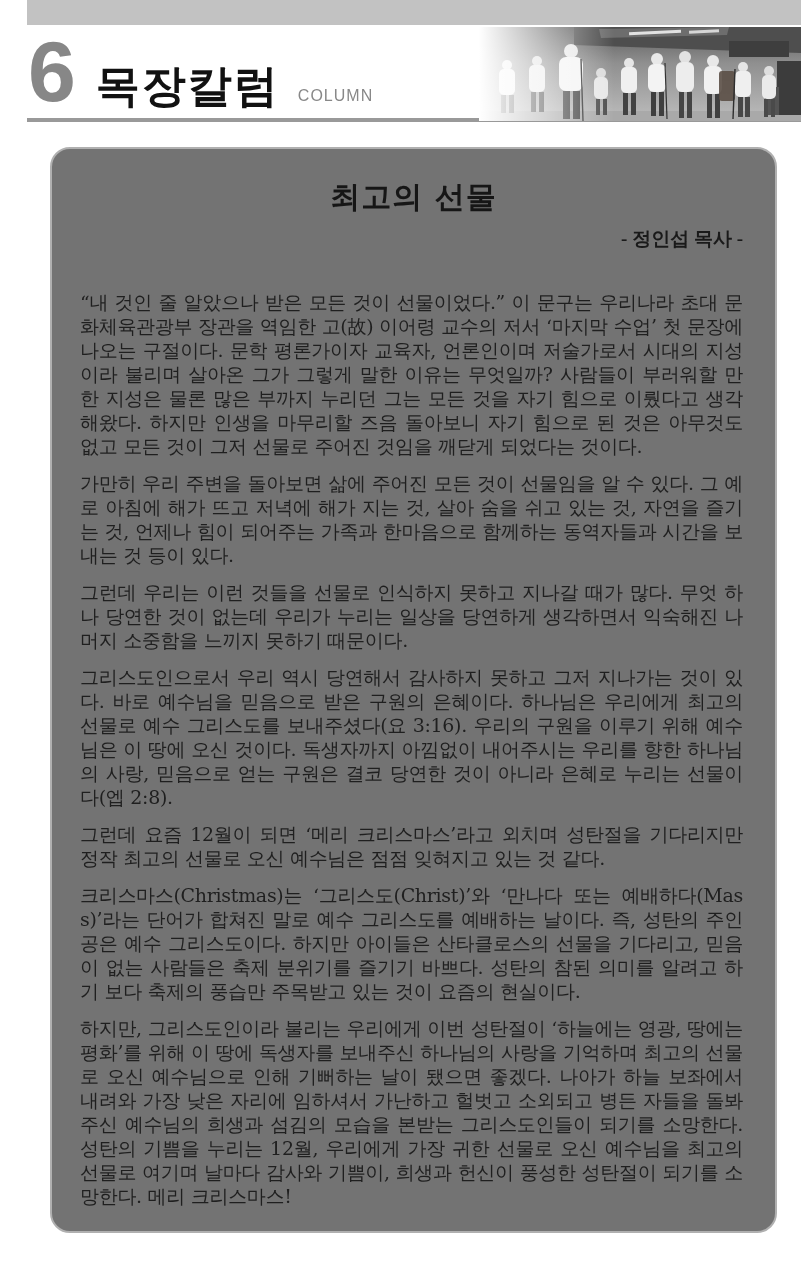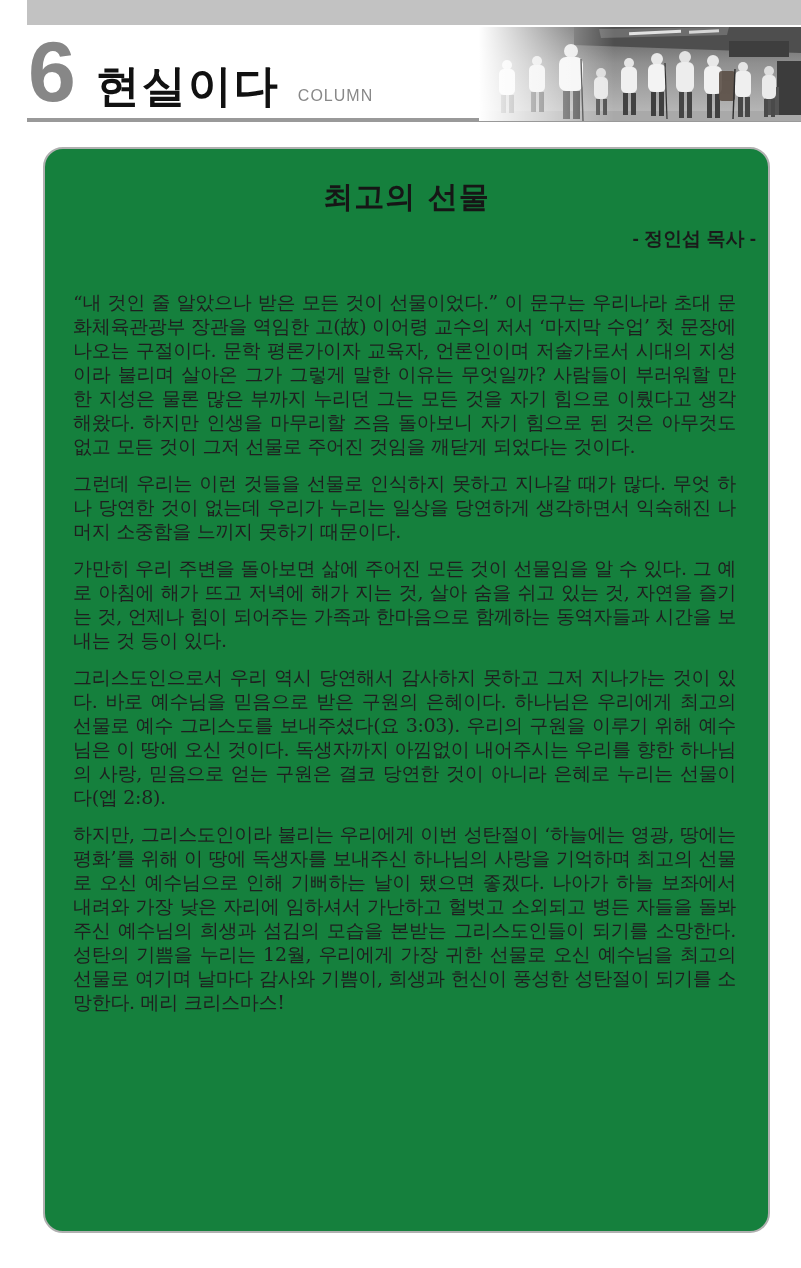--- a/index.html
+++ b/index.html
@@ -14,41 +14,41 @@
   }
   .topbar{position:absolute;left:27px;right:0;top:0;height:25px;background:var(--top_bar);}
   .header{position:absolute;left:28px;top:28px;display:flex;align-items:baseline;white-space:nowrap;
           font-family:"Liberation Sans","DejaVu Sans",sans-serif;}
   .page-num{font-size:86px;font-weight:bold;color:var(--page_number);line-height:1;}
   .section-title{font-size:44px;font-weight:bold;color:#111;margin-left:20px;letter-spacing:2px;}
   .section-sub{font-size:16px;color:var(--subtitle);margin-left:18px;letter-spacing:1px;}
   .rule{position:absolute;left:27px;right:0;top:118px;height:4px;background:var(--header_rule);}
   .photo{position:absolute;top:27px;right:0;width:322px;height:94px;z-index:2;}
   .article-box{
-    position:absolute;left:43px;top:147px;width:727px;height:1086px;
-    border:2px solid var(--box_border);border-radius:20px;background:#15803d;
+    position:absolute;left:50px;top:147px;width:727px;height:1086px;
+    border:2px solid var(--box_border);border-radius:20px;background:#737373;
   }
   .article-title{margin-top:28px;text-align:center;font-size:30px;font-weight:600;
     letter-spacing:1px;color:#161616;}
-  .article-byline{margin-top:8px;padding-right:12px;text-align:right;font-size:19px;font-weight:bold;
-    font-family:Liberation Sans, sans-serif;color:#1a1a1a;}
+  .article-byline{margin-top:8px;padding-right:32px;text-align:right;font-size:19px;font-weight:bold;
+    font-family:Liberation Serif, serif;color:#1a1a1a;}
   .article-body{margin-top:38px;padding:0 32px 0 19px;}
   .article-body p{
     font-size:19px;line-height:24px;text-align:justify;word-break:break-all;
     margin-bottom:13px;color:var(--text);letter-spacing:-0.3px;margin-left:9px;
   }
 </style>
 </head>
 <body>
 
 <div class="topbar"></div>
 
 <div class="header">
   <span class="page-num">6</span>
-  <span class="section-title">현실이다</span>
+  <span class="section-title">목장칼럼</span>
   <span class="section-sub">COLUMN</span>
 </div>
 
 <div class="photo">
   <svg width="322" height="94" viewBox="0 0 322 94" xmlns="http://www.w3.org/2000/svg">
     <defs>
       <linearGradient id="bg" x1="0" y1="0" x2="0" y2="1">
         <stop offset="0" stop-color="#5a5a5a"></stop>
         <stop offset="0.38" stop-color="#8f8f8f"></stop>
         <stop offset="1" stop-color="#bdbdbd"></stop>
@@ -143,18 +143,20 @@
   </svg>
 </div>
 
 <div class="rule"></div>
 
 <div class="article-box">
   <h1 class="article-title">최고의 선물</h1>
   <div class="article-byline">- 정인섭 목사 -</div>
   <div class="article-body">
       <p>“내 것인 줄 알았으나 받은 모든 것이 선물이었다.” 이 문구는 우리나라 초대 문화체육관광부 장관을 역임한 고(故) 이어령 교수의 저서 ‘마지막 수업’ 첫 문장에 나오는 구절이다. 문학 평론가이자 교육자, 언론인이며 저술가로서 시대의 지성이라 불리며 살아온 그가 그렇게 말한 이유는 무엇일까? 사람들이 부러워할 만한 지성은 물론 많은 부까지 누리던 그는 모든 것을 자기 힘으로 이뤘다고 생각해왔다. 하지만 인생을 마무리할 즈음 돌아보니 자기 힘으로 된 것은 아무것도 없고 모든 것이 그저 선물로 주어진 것임을 깨닫게 되었다는 것이다.</p>
+      <p>가만히 우리 주변을 돌아보면 삶에 주어진 모든 것이 선물임을 알 수 있다. 그 예로 아침에 해가 뜨고 저녁에 해가 지는 것, 살아 숨을 쉬고 있는 것, 자연을 즐기는 것, 언제나 힘이 되어주는 가족과 한마음으로 함께하는 동역자들과 시간을 보내는 것 등이 있다.</p>
       <p>그런데 우리는 이런 것들을 선물로 인식하지 못하고 지나갈 때가 많다. 무엇 하나 당연한 것이 없는데 우리가 누리는 일상을 당연하게 생각하면서 익숙해진 나머지 소중함을 느끼지 못하기 때문이다.</p>
-      <p>가만히 우리 주변을 돌아보면 삶에 주어진 모든 것이 선물임을 알 수 있다. 그 예로 아침에 해가 뜨고 저녁에 해가 지는 것, 살아 숨을 쉬고 있는 것, 자연을 즐기는 것, 언제나 힘이 되어주는 가족과 한마음으로 함께하는 동역자들과 시간을 보내는 것 등이 있다.</p>
-      <p>그리스도인으로서 우리 역시 당연해서 감사하지 못하고 그저 지나가는 것이 있다. 바로 예수님을 믿음으로 받은 구원의 은혜이다. 하나님은 우리에게 최고의 선물로 예수 그리스도를 보내주셨다(요 3:03). 우리의 구원을 이루기 위해 예수님은 이 땅에 오신 것이다. 독생자까지 아낌없이 내어주시는 우리를 향한 하나님의 사랑, 믿음으로 얻는 구원은 결코 당연한 것이 아니라 은혜로 누리는 선물이다(엡 2:8).</p>
+      <p>그리스도인으로서 우리 역시 당연해서 감사하지 못하고 그저 지나가는 것이 있다. 바로 예수님을 믿음으로 받은 구원의 은혜이다. 하나님은 우리에게 최고의 선물로 예수 그리스도를 보내주셨다(요 3:16). 우리의 구원을 이루기 위해 예수님은 이 땅에 오신 것이다. 독생자까지 아낌없이 내어주시는 우리를 향한 하나님의 사랑, 믿음으로 얻는 구원은 결코 당연한 것이 아니라 은혜로 누리는 선물이다(엡 2:8).</p>
+      <p>그런데 요즘 12월이 되면 ‘메리 크리스마스’라고 외치며 성탄절을 기다리지만 정작 최고의 선물로 오신 예수님은 점점 잊혀지고 있는 것 같다.</p>
+      <p>크리스마스(Christmas)는 ‘그리스도(Christ)’와 ‘만나다 또는 예배하다(Mass)’라는 단어가 합쳐진 말로 예수 그리스도를 예배하는 날이다. 즉, 성탄의 주인공은 예수 그리스도이다. 하지만 아이들은 산타클로스의 선물을 기다리고, 믿음이 없는 사람들은 축제 분위기를 즐기기 바쁘다. 성탄의 참된 의미를 알려고 하기 보다 축제의 풍습만 주목받고 있는 것이 요즘의 현실이다.</p>
       <p>하지만, 그리스도인이라 불리는 우리에게 이번 성탄절이 ‘하늘에는 영광, 땅에는 평화’를 위해 이 땅에 독생자를 보내주신 하나님의 사랑을 기억하며 최고의 선물로 오신 예수님으로 인해 기뻐하는 날이 됐으면 좋겠다. 나아가 하늘 보좌에서 내려와 가장 낮은 자리에 임하셔서 가난하고 헐벗고 소외되고 병든 자들을 돌봐주신 예수님의 희생과 섬김의 모습을 본받는 그리스도인들이 되기를 소망한다. 성탄의 기쁨을 누리는 12월, 우리에게 가장 귀한 선물로 오신 예수님을 최고의 선물로 여기며 날마다 감사와 기쁨이, 희생과 헌신이 풍성한 성탄절이 되기를 소망한다. 메리 크리스마스!</p>
     </div>
 </div>
 
 </body></html>

